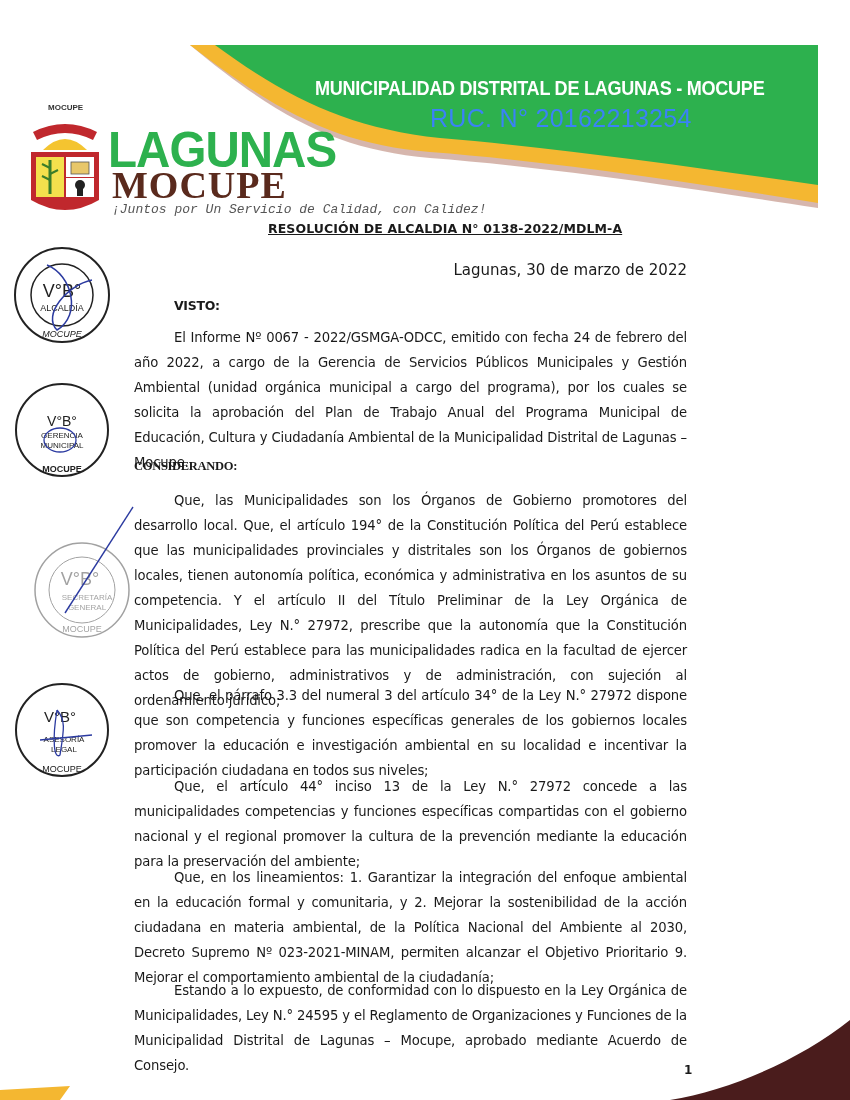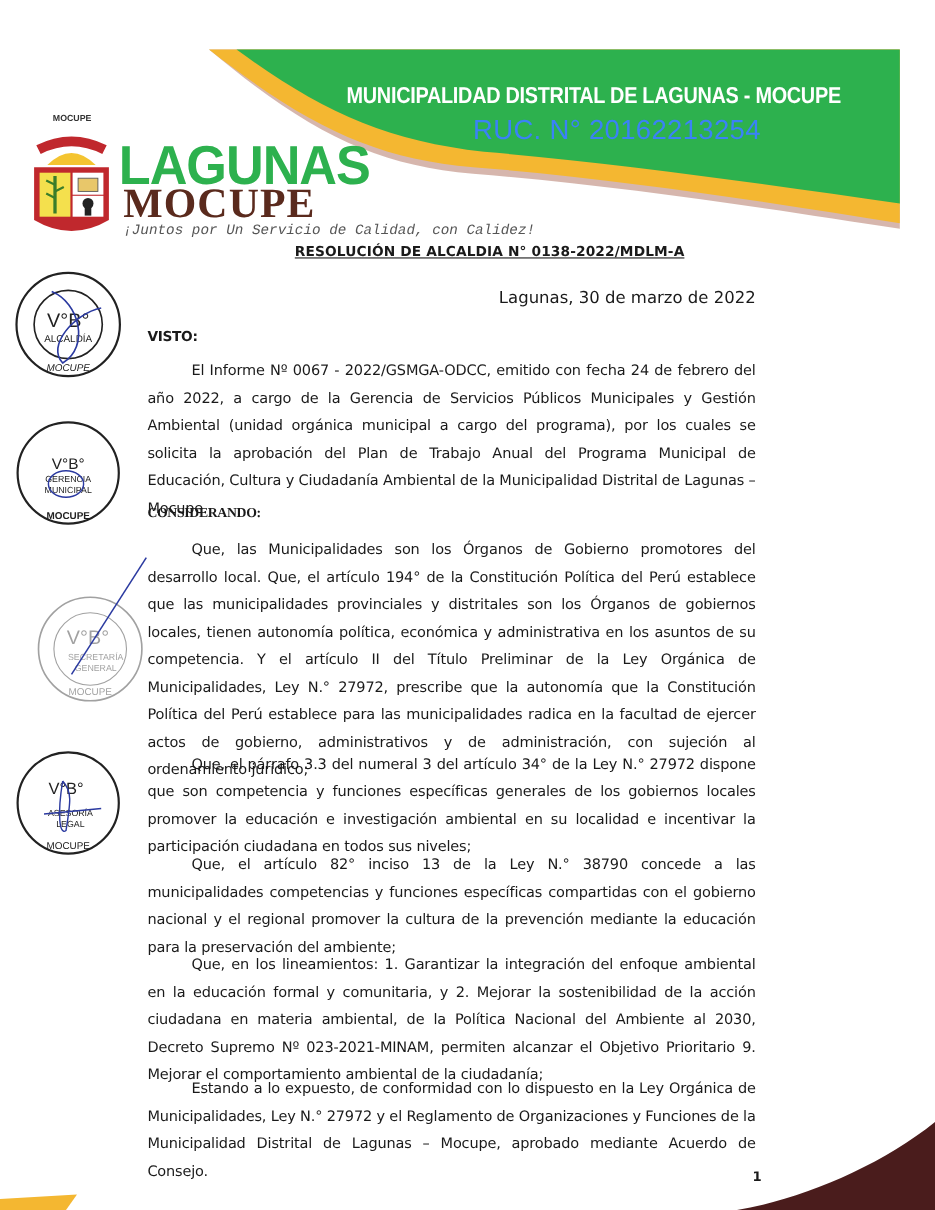--- a/index.html
+++ b/index.html
@@ -68,29 +68,29 @@
   <circle cx="55" cy="75" r="5" fill="#222"></circle>
   <rect x="52" y="79" width="6" height="7" fill="#222"></rect>
 </svg>
 <div class="abs logo-lagunas">LAGUNAS</div>
 <div class="abs logo-mocupe">MOCUPE</div>
 <div class="abs logo-slogan">¡Juntos por Un Servicio de Calidad, con Calidez!</div>
 
 <div class="abs res-title">RESOLUCIÓN DE ALCALDIA N° 0138-2022/MDLM-A</div>
 <div class="abs date">Lagunas, 30 de marzo de 2022</div>
 
-<div class="abs section-heading" style="top:298px;">VISTO:</div>
+<div class="abs section-heading" style="top:298px;margin-left:40px;">VISTO:</div>
 <p class="para" style="top:312px;">El Informe Nº 0067 - 2022/GSMGA-ODCC, emitido con fecha 24 de febrero del año 2022, a cargo de la Gerencia de Servicios Públicos Municipales y Gestión Ambiental (unidad orgánica municipal a cargo del programa), por los cuales se solicita la aprobación del Plan de Trabajo Anual del Programa Municipal de Educación, Cultura y Ciudadanía Ambiental de la Municipalidad Distrital de Lagunas – Mocupe.</p>
 
 <div class="abs section-heading" style="top:459px;font-family:Liberation Serif, serif;">CONSIDERANDO:</div>
 <p class="para" style="top:475px;">Que, las Municipalidades son los Órganos de Gobierno promotores del desarrollo local. Que, el artículo 194° de la Constitución Política del Perú establece que las municipalidades provinciales y distritales son los Órganos de gobiernos locales, tienen autonomía política, económica y administrativa en los asuntos de su competencia. Y el artículo II del Título Preliminar de la Ley Orgánica de Municipalidades, Ley N.° 27972, prescribe que la autonomía que la Constitución Política del Perú establece para las municipalidades radica en la facultad de ejercer actos de gobierno, administrativos y de administración, con sujeción al ordenamiento jurídico;</p>
 <p class="para" style="top:670px;">Que, el párrafo 3.3 del numeral 3 del artículo 34° de la Ley N.° 27972 dispone que son competencia y funciones específicas generales de los gobiernos locales promover la educación e investigación ambiental en su localidad e incentivar la participación ciudadana en todos sus niveles;</p>
-<p class="para" style="top:761px;">Que, el artículo 82° inciso 13 de la Ley N.° 38790 concede a las municipalidades competencias y funciones específicas compartidas con el gobierno nacional y el regional promover la cultura de la prevención mediante la educación para la preservación del ambiente;</p>
+<p class="para" style="top:761px;">Que, el artículo 44° inciso 13 de la Ley N.° 27972 concede a las municipalidades competencias y funciones específicas compartidas con el gobierno nacional y el regional promover la cultura de la prevención mediante la educación para la preservación del ambiente;</p>
 <p class="para" style="top:852px;">Que, en los lineamientos: 1. Garantizar la integración del enfoque ambiental en la educación formal y comunitaria, y 2. Mejorar la sostenibilidad de la acción ciudadana en materia ambiental, de la Política Nacional del Ambiente al 2030, Decreto Supremo Nº 023-2021-MINAM, permiten alcanzar el Objetivo Prioritario 9. Mejorar el comportamiento ambiental de la ciudadanía;</p>
-<p class="para" style="top:965px;">Estando a lo expuesto, de conformidad con lo dispuesto en la Ley Orgánica de Municipalidades, Ley N.° 27972 y el Reglamento de Organizaciones y Funciones de la Municipalidad Distrital de Lagunas – Mocupe, aprobado mediante Acuerdo de Consejo.</p>
+<p class="para" style="top:965px;">Estando a lo expuesto, de conformidad con lo dispuesto en la Ley Orgánica de Municipalidades, Ley N.° 24595 y el Reglamento de Organizaciones y Funciones de la Municipalidad Distrital de Lagunas – Mocupe, aprobado mediante Acuerdo de Consejo.</p>
 
 <div class="stamp" style="left:12px;top:245px;width:100px;height:100px;">
   <svg viewBox="0 0 100 100">
     <circle cx="50" cy="50" r="47" fill="none" stroke="#222" stroke-width="2"></circle>
     <circle cx="50" cy="50" r="31" fill="none" stroke="#222" stroke-width="1.5"></circle>
     <text x="50" y="52" text-anchor="middle" font-size="18" font-family="Liberation Sans, sans-serif" fill="#222">V°B°</text>
     <text x="50" y="66" text-anchor="middle" font-size="9" font-family="Liberation Sans, sans-serif" fill="#222">ALCALDÍA</text>
     <text x="50" y="92" text-anchor="middle" font-size="9" font-style="italic" font-family="Liberation Sans, sans-serif" fill="#222">MOCUPE</text>
     <path d="M35,20 C60,30 70,70 45,85 C30,70 55,40 80,35" fill="none" stroke="#2b3aa0" stroke-width="1.5"></path>
   </svg>

